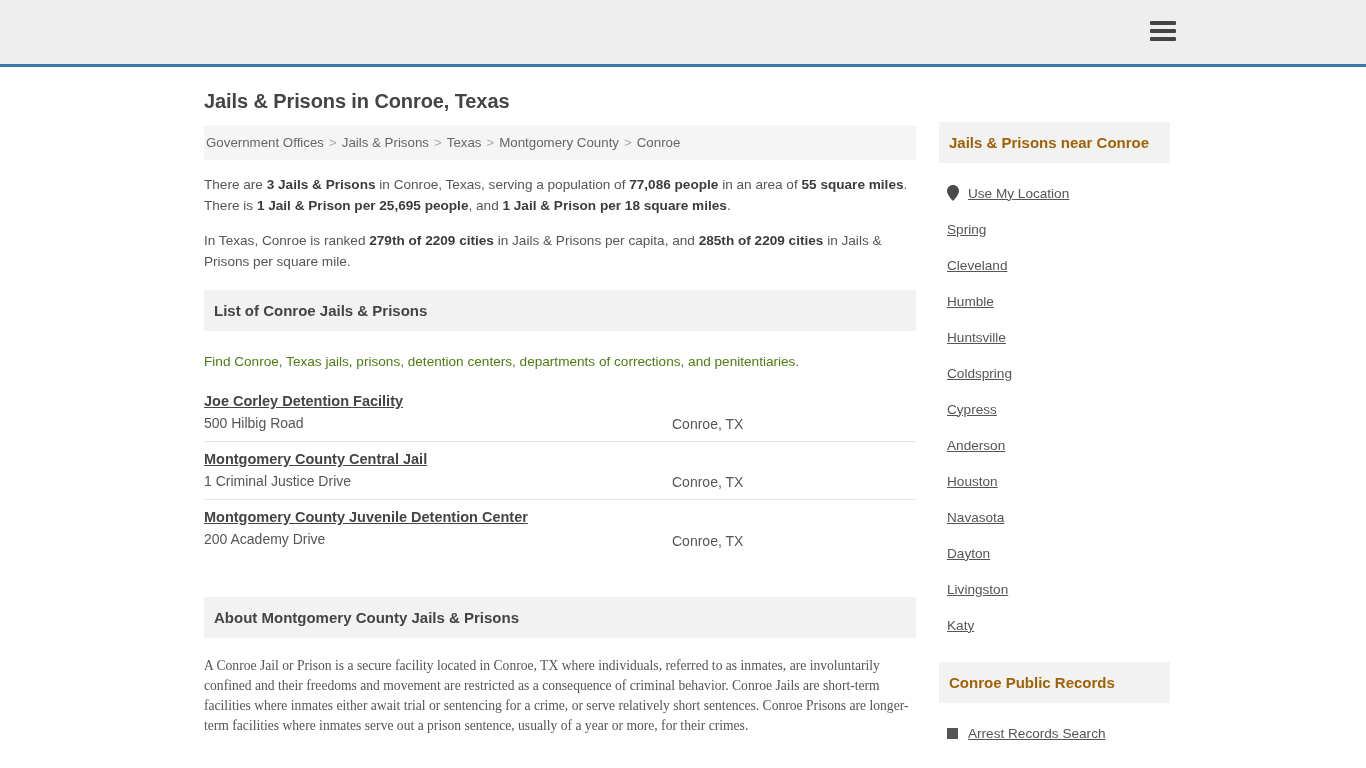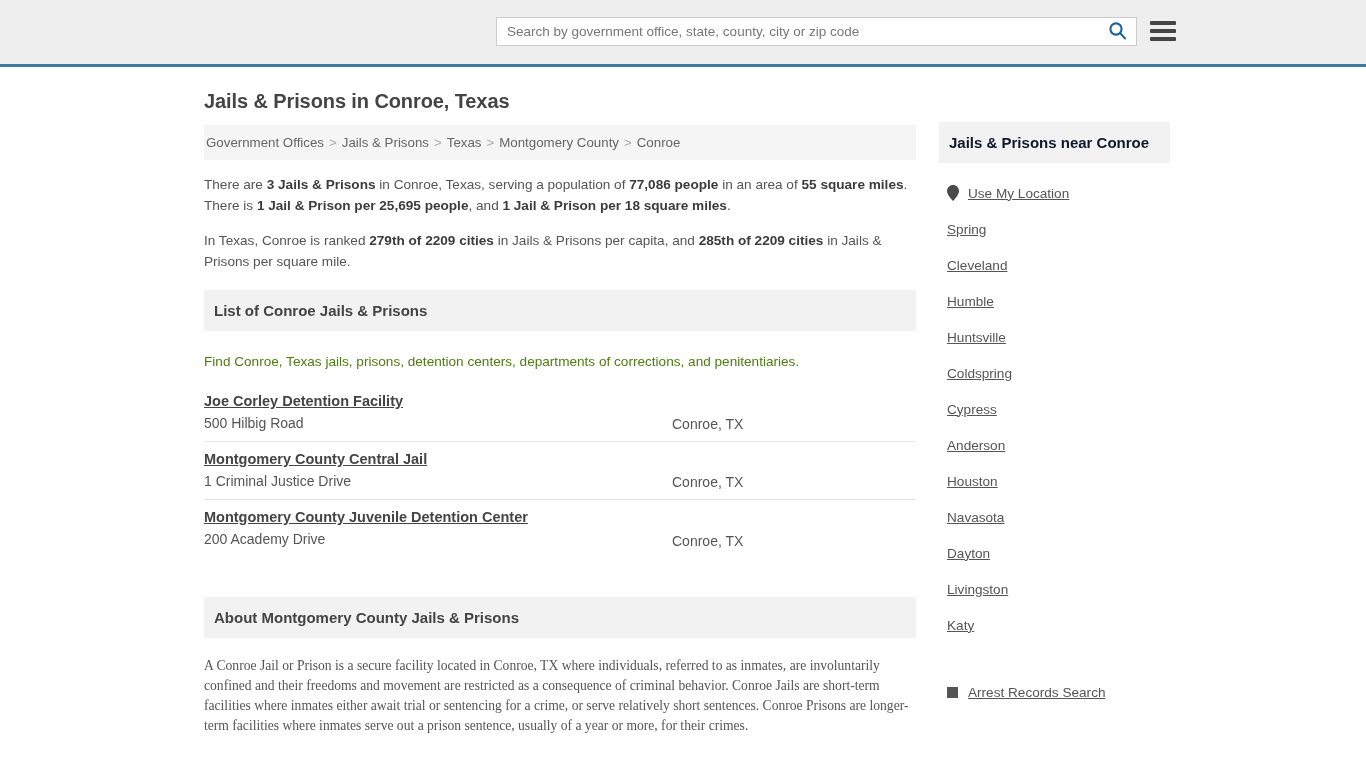--- a/index.html
+++ b/index.html
@@ -209,21 +209,21 @@
 
   
   .side-bar-head {
     background: #f2f2f2;
     padding: 12px 10px;
   }
   .side-bar-head h3 {
     margin: 0;
     font-size: 15px;
     font-weight: bold;
-    color: #0f172a;
+    color: #a16207;
   }
   .side-links { padding: 12px 0 0 8px; }
   .side-link-row {
     display: flex;
     align-items: center;
     height: 36px;
   }
   .side-link {
     font-size: 13.6px;
     color: #555555;
@@ -243,31 +243,20 @@
     display: inline-block;
   }
   .records-block { margin-top: 19px; }
 </style>
 </head>
 <body>
 
 <div class="site-header">
 
 
-  <div class="search-wrap">
-    <input class="search-input" type="text" placeholder="Search by government office, state, county, city or zip code" style="">
-    <button class="search-btn">
-      <span>
-        <svg width="19" height="19" viewBox="0 0 19 19">
-          <circle cx="8" cy="8" r="5.6" fill="none" stroke="#1a5f9e" stroke-width="2.1"></circle>
-          <line x1="12.1" y1="12.1" x2="17" y2="17.4" stroke="#1a5f9e" stroke-width="2.1" stroke-linecap="round"></line>
-        </svg>
-      </span>
-    </button>
-  </div>
 
   <button class="menu-btn">
     <span></span>
     <span></span>
     <span></span>
   </button>
 </div>
 
 <div class="page">
 
@@ -373,20 +362,23 @@
       <div class="side-link-row">
           <a class="side-link" href="#">Livingston</a>
         </div>
       <div class="side-link-row">
           <a class="side-link" href="#">Katy</a>
         </div>
 
     </div>
 
     <div class="records-block">
+      <div class="side-bar-head">
+        <h3>Conroe Public Records</h3>
+      </div>
       <div class="side-links">
         <div class="side-link-row">
           <span class="sq-icon"></span>
           <a class="side-link" href="#">Arrest Records Search</a>
         </div>
       </div>
     </div>
 
   </div>
 

